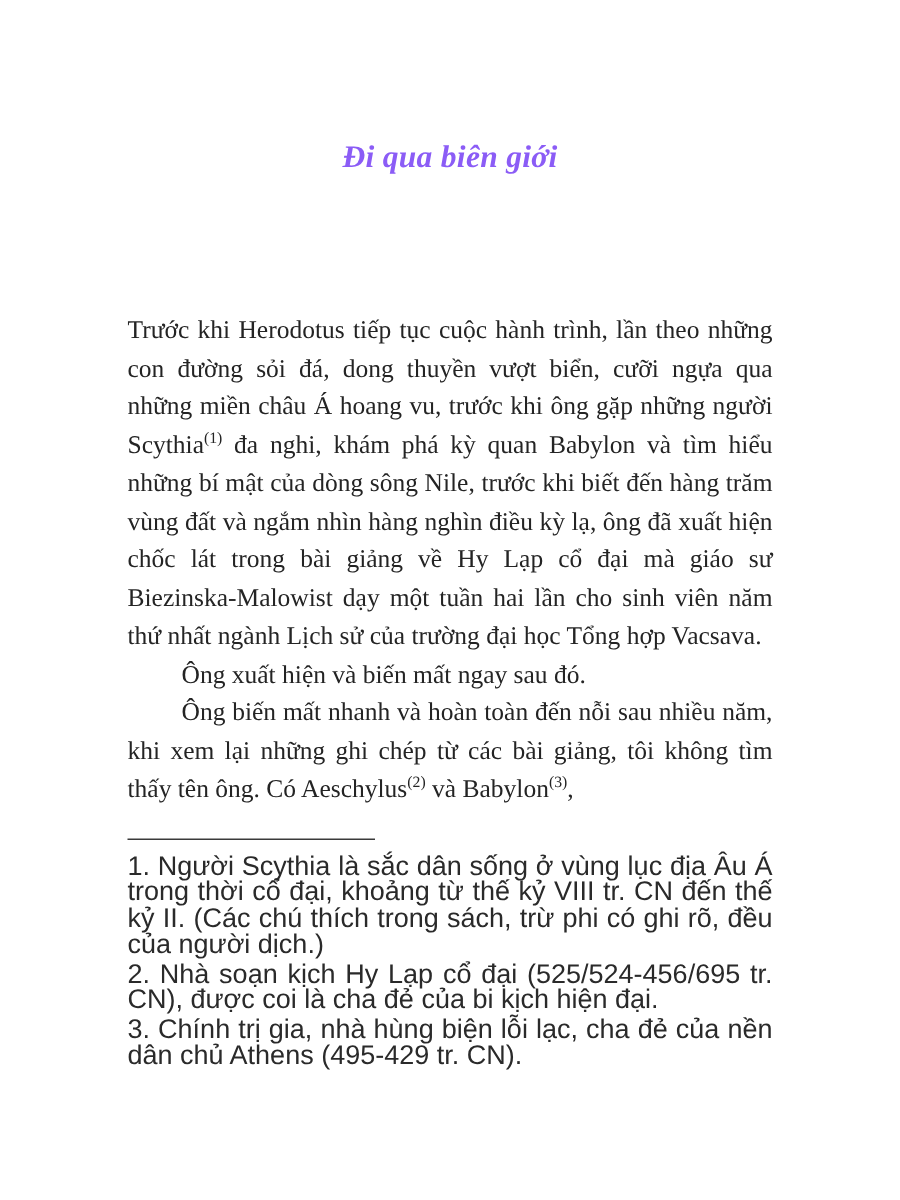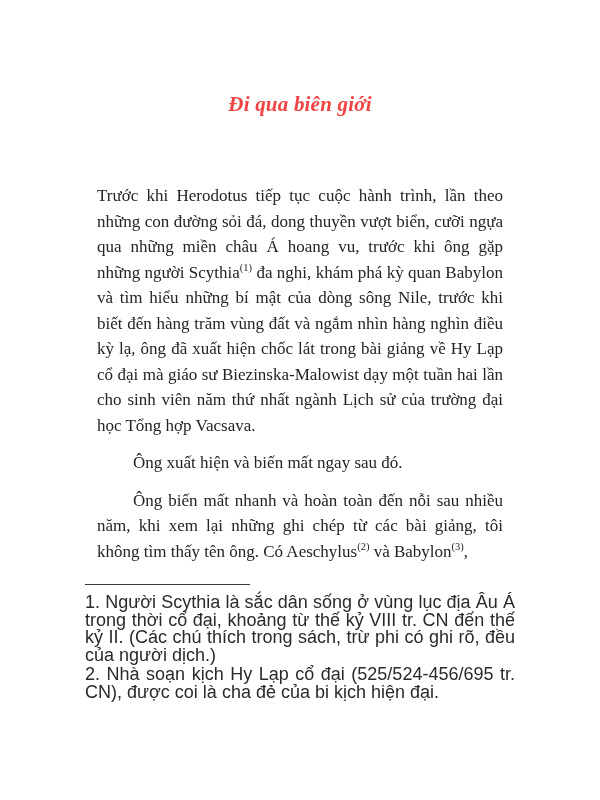--- a/index.html
+++ b/index.html
@@ -17,33 +17,33 @@
     box-sizing: border-box;
     padding: 92px 85px 0 85px;
     overflow: hidden;
   }
   .chapter-title {
     font-family: "Liberation Serif", "DejaVu Serif", serif;
     font-style: italic;
     font-weight: bold;
     font-size: 21px;
     text-align: center;
-    color: #ef4444;
-    margin: 0 0 66px 0;
+    color: #8b5cf6;
+    margin: 0 0 90px 0;
     letter-spacing: 0.2px;
   }
   .body-text {
     font-family: "Liberation Serif", "DejaVu Serif", serif;
     font-size: 17px;
     line-height: 25.5px;
     text-align: justify;
     color: #242424;
   }
   .body-text p {
-    margin: 12px;
+    margin: 0;
   }
   .body-text p.indent {
     text-indent: 36px;
   }
   .body-text sup {
     font-size: 10.5px;
     line-height: 0;
     vertical-align: super;
   }
   .footnotes {
@@ -78,15 +78,16 @@
     <p class="indent"><span>Ông xuất hiện và biến mất ngay sau đó.</span></p>
 
     <p class="indent"><span>Ông biến mất nhanh và hoàn toàn đến nỗi sau nhiều năm, khi xem lại những ghi chép từ các bài giảng, tôi không tìm thấy tên ông. Có Aeschylus</span><sup>(2)</sup><span> và Babylon</span><sup>(3)</sup><span>,</span></p>
 
   </div>
 
   <div class="footnotes">
     <div class="footnote-rule"></div>
     <p>1. Người Scythia là sắc dân sống ở vùng lục địa Âu Á trong thời cổ đại, khoảng từ thế kỷ VIII tr. CN đến thế kỷ II. (Các chú thích trong sách, trừ phi có ghi rõ, đều của người dịch.)</p>
     <p>2. Nhà soạn kịch Hy Lạp cổ đại (525/524-456/695 tr. CN), được coi là cha đẻ của bi kịch hiện đại.</p>
+    <p>3. Chính trị gia, nhà hùng biện lỗi lạc, cha đẻ của nền dân chủ Athens (495-429 tr. CN).</p>
   </div>
 
 </div>
 
 </body></html>

